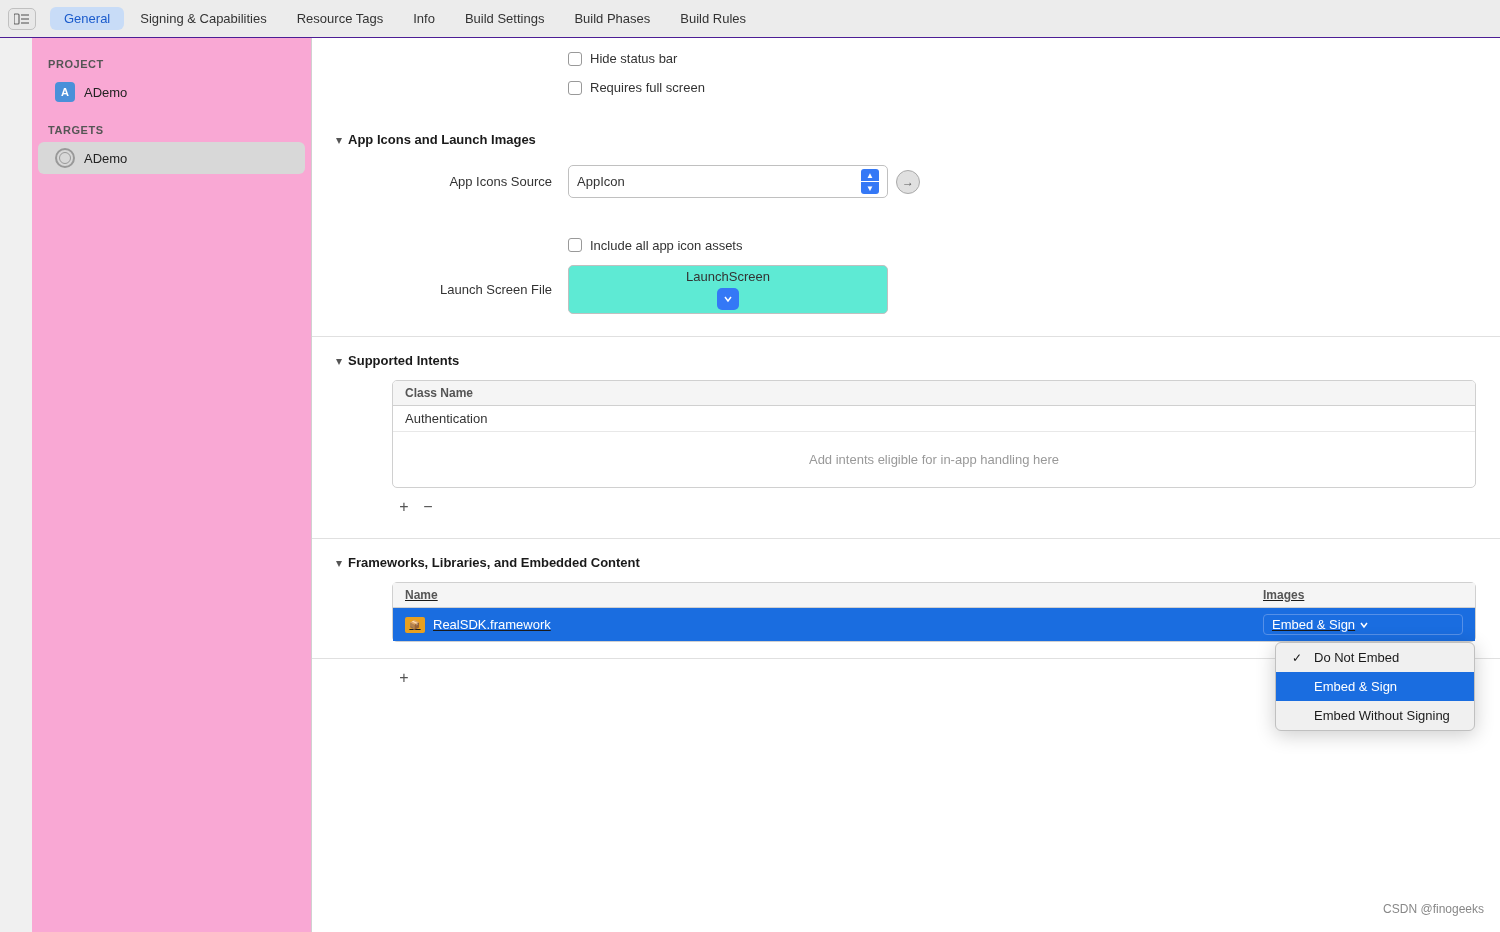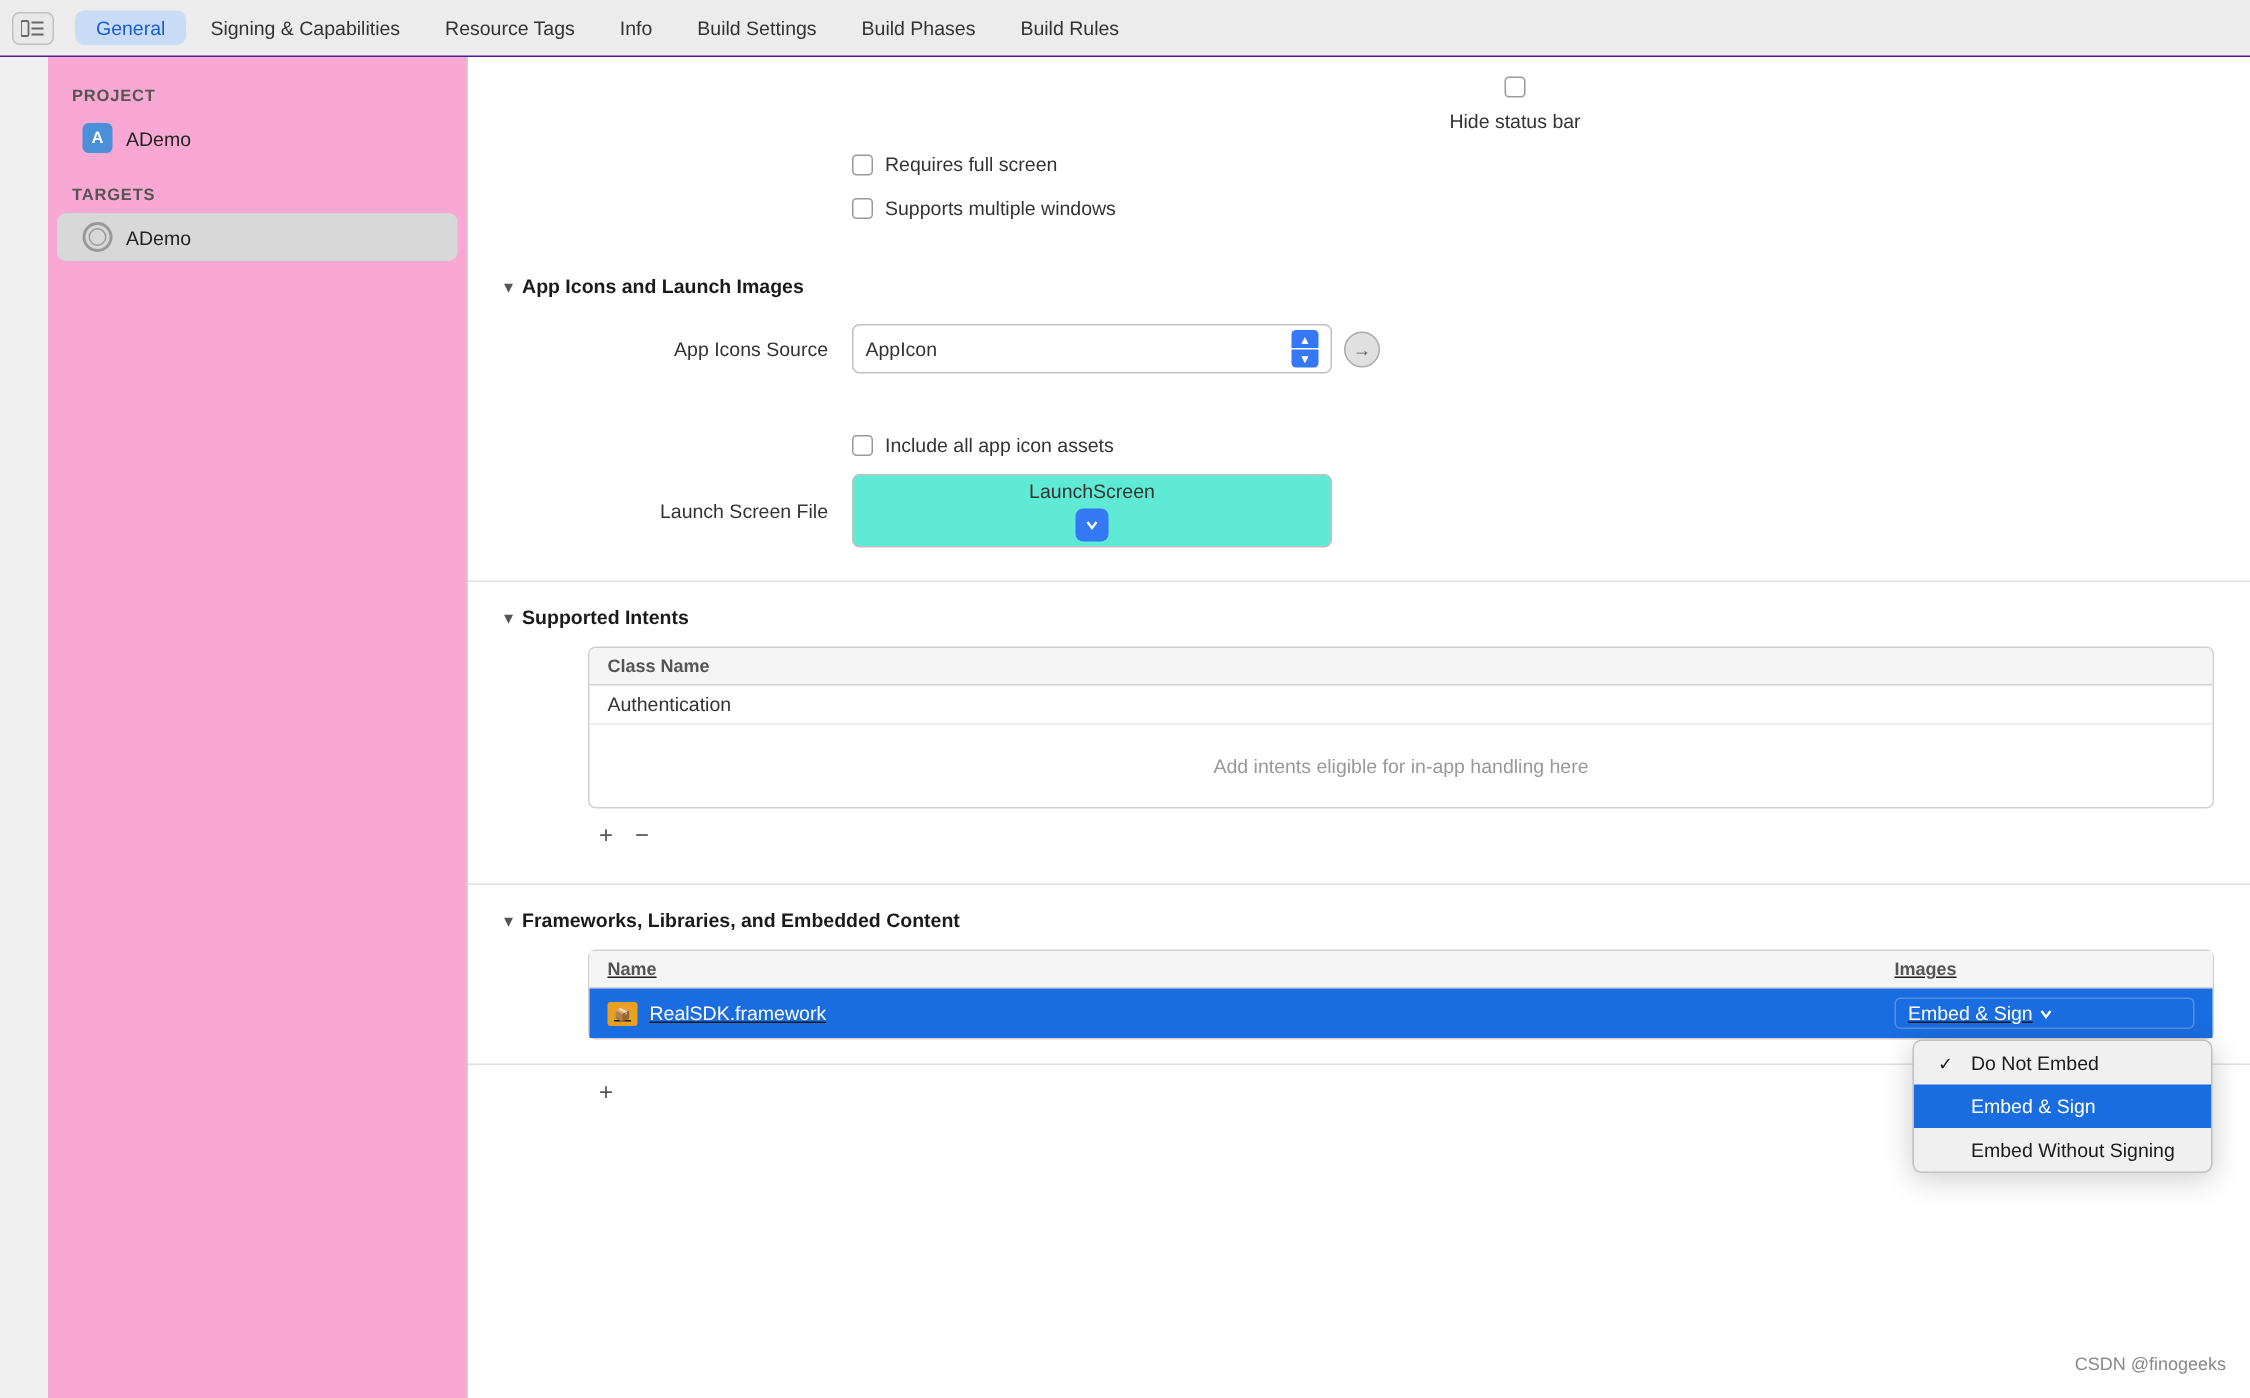--- a/index.html
+++ b/index.html
@@ -439,31 +439,27 @@
       <div class="sidebar-item-icon">
         <div class="target-icon"></div>
       </div>
       <span class="sidebar-item-label">ADemo</span>
     </div>
   </div>
 
   <div class="content-area">
 
     <div class="top-checkboxes">
-      <div class="checkbox-row" style="padding-left:0;flex-direction:column;">
+      <div class="checkbox-row" style="padding-left:0;">
         <div class="checkbox"></div>
         <span class="checkbox-label">Hide status bar</span>
       </div>
       <div class="checkbox-row" style="padding-left:0;margin-top:4px;">
         <div class="checkbox"></div>
         <span class="checkbox-label">Requires full screen</span>
-      </div>
-      <div class="checkbox-row" style="padding-left:0;margin-top:4px;">
-        <div class="checkbox"></div>
-        <span class="checkbox-label">Supports multiple windows</span>
       </div>
     </div>
 
     <div class="section">
       <div class="section-header">
         <span class="section-chevron">▾</span>
         <span class="section-title">App Icons and Launch Images</span>
       </div>
 
       <div class="form-row">
@@ -475,21 +471,21 @@
               <div style="width:18px;height:12px;background:#3478f6;border-radius:3px 3px 0 0;display:flex;align-items:center;justify-content:center;color:white;font-size:8px;">▲</div>
               <div style="width:18px;height:12px;background:#3478f6;border-radius:0 0 3px 3px;display:flex;align-items:center;justify-content:center;color:white;font-size:8px;">▼</div>
             </div>
           </div>
           <div class="nav-arrow">→</div>
         </div>
       </div>
 
       <div class="form-row">
         <span class="form-label"></span>
-        <div style="display:flex;align-items:flex-end;gap:8px;margin-top:28px;">
+        <div style="display:flex;align-items:flex-start;gap:8px;margin-top:28px;">
           <div class="checkbox"></div>
           <span class="checkbox-label">Include all app icon assets</span>
         </div>
       </div>
 
       <div class="form-row">
         <span class="form-label">Launch Screen File</span>
         <div class="select-field" style="background:#5eead4;flex-direction:column;">
           <span class="select-field-text">LaunchScreen</span>
           <div class="dropdown-blue">

